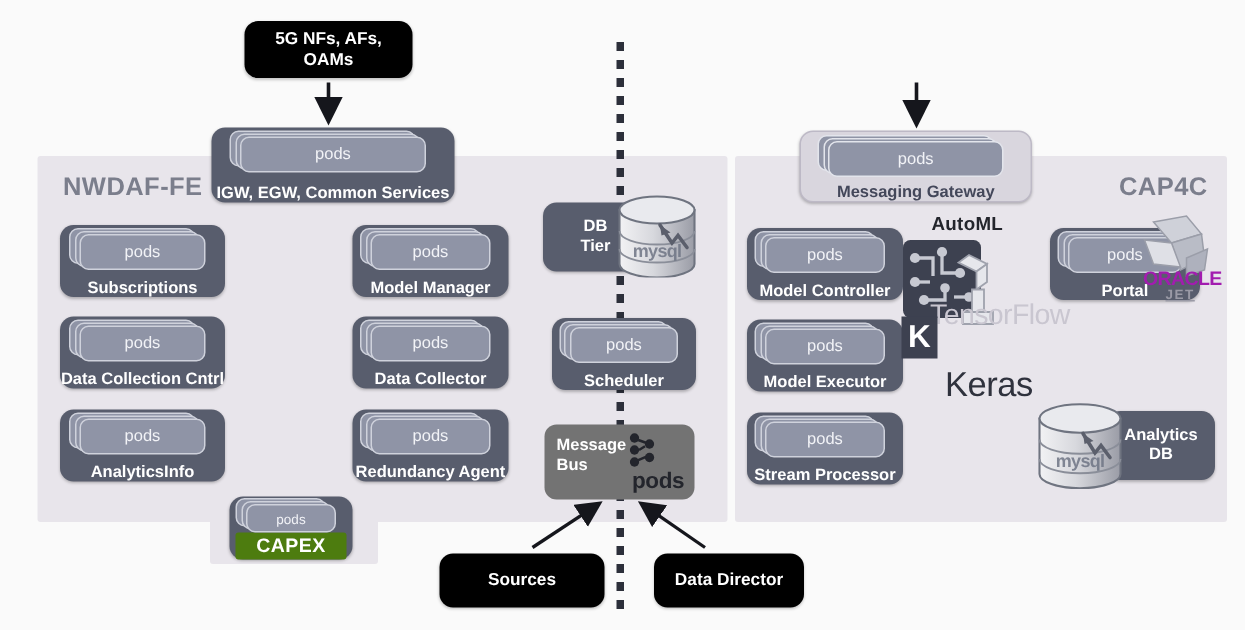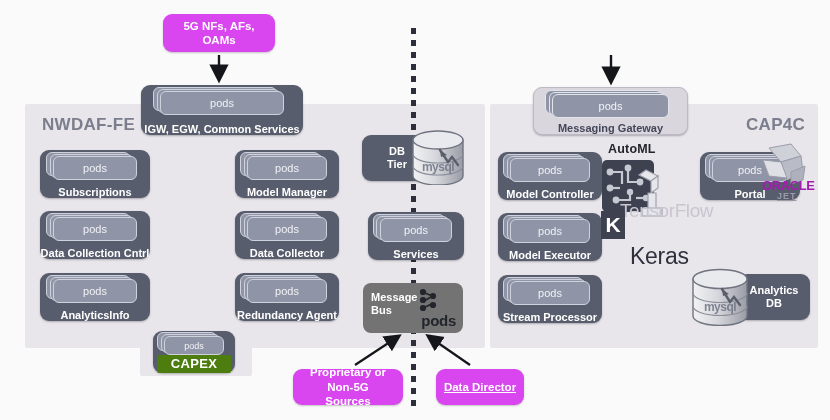--- a/index.html
+++ b/index.html
@@ -48,21 +48,21 @@
   .podcard.light .caption{color:#43475a;}
 
   
   .capex-band{
     margin-top:4px;background:#4d7c0f;color:#fff;font-size:13px;
     font-weight:600;padding:1px 14px 2px;border-radius:2px;letter-spacing:.3px;
   }
 
   
   .labelbox{
-    position:absolute;background:#d946ef;border-radius:9px;
+    position:absolute;background:#000000;border-radius:9px;
     display:flex;align-items:center;justify-content:center;text-align:center;
     color:#ffffff;font-size:11.5px;font-weight:600;line-height:1.25;
     box-shadow:0 1px 2px rgba(0,0,0,.22);box-sizing:border-box;padding:2px 6px;
   }
 
   
   .msgbus{
     position:absolute;background:#737373;border-radius:8px;box-sizing:border-box;
   }
   .msgbus .mb-text{
@@ -251,21 +251,21 @@
       <div class="mysqlword" style="top:30px;">mysql</div>
     </div>
   </div>
 
   <div class="podcard" style="left:368px;top:212px;width:96px;height:48px;">
     <div class="chipwrap">
       <div class="chip b1"></div>
       <div class="chip b2"></div>
       <div class="chip front">pods</div>
     </div>
-    <div class="caption">Services</div>
+    <div class="caption">Scheduler</div>
   </div>
 
   <div class="msgbus" style="left:363px;top:283px;width:100px;height:50px;">
     <div class="mb-text">
       <div>Message</div>
       <div>Bus</div>
     </div>
     <div style="position:absolute;right:22px;top:4px;">
       <svg width="26" height="26" viewBox="0 0 26 26">
         <circle cx="8" cy="5" r="3.1" fill="#23252c"></circle>
@@ -299,21 +299,21 @@
 
   <div class="podcard" style="left:498px;top:275px;width:104px;height:48px;">
     <div class="chipwrap">
       <div class="chip b1"></div>
       <div class="chip b2"></div>
       <div class="chip front">pods</div>
     </div>
     <div class="caption">Stream Processor</div>
   </div>
 
-  <div class="automl-title" style="left:608px;top:142px;">AutoML</div>
+  <div class="automl-title" style="left:621px;top:142px;">AutoML</div>
 
   <div style="position:absolute;left:602px;top:158px;">
     <svg width="72" height="62" viewBox="0 0 72 62">
       <rect x="0" y="2" width="52" height="52" rx="5" fill="#3d4150"></rect>
       <g stroke="#c7c9d2" stroke-width="2.2" fill="none">
         <path d="M8 14 h12 v12"></path>
           <path d="M8 30 h10"></path>
           <path d="M26 10 v14 h12"></path>
         <path d="M14 42 h14 v-8"></path>
           <path d="M34 40 h10"></path>
@@ -381,25 +381,24 @@
         <path d="M3 25 a27 9.5 0 0 0 54 0" fill="none" stroke="#8a8e99" stroke-width="1.2"></path>
         <path d="M3 38 a27 9.5 0 0 0 54 0" fill="none" stroke="#8a8e99" stroke-width="1.2"></path>
         <path d="M32 21 l8 13 4 -5 6 8" fill="none" stroke="#5b5f6c" stroke-width="2.4" stroke-linecap="round"></path>
         <path d="M32 21 l1 7 6 -2 z" fill="#5b5f6c"></path>
       </svg>
       <div class="mysqlword" style="top:32px;">mysql</div>
     </div>
   </div>
 
   <div class="labelbox" style="left:293px;top:369px;width:110px;height:36px;flex-direction:column;">
-    <span>Proprietary  or Non-5G</span>
     <span>Sources</span>
   </div>
 
-  <div class="labelbox" style="left:436px;top:369px;width:88px;height:36px;text-decoration:underline;">
+  <div class="labelbox" style="left:436px;top:369px;width:100px;height:36px;">
     <span>Data Director</span>
   </div>
 
   <svg class="arrow-svg">
     <defs>
       <marker id="ah" markerWidth="9" markerHeight="9" refX="6.5" refY="4" orient="auto">
         <path d="M0,0 L8,4 L0,8 z" fill="#15161c"></path>
       </marker>
     </defs>
     <line x1="219" y1="55" x2="219" y2="80" stroke="#15161c" stroke-width="2.4" marker-end="url(#ah)"></line>

